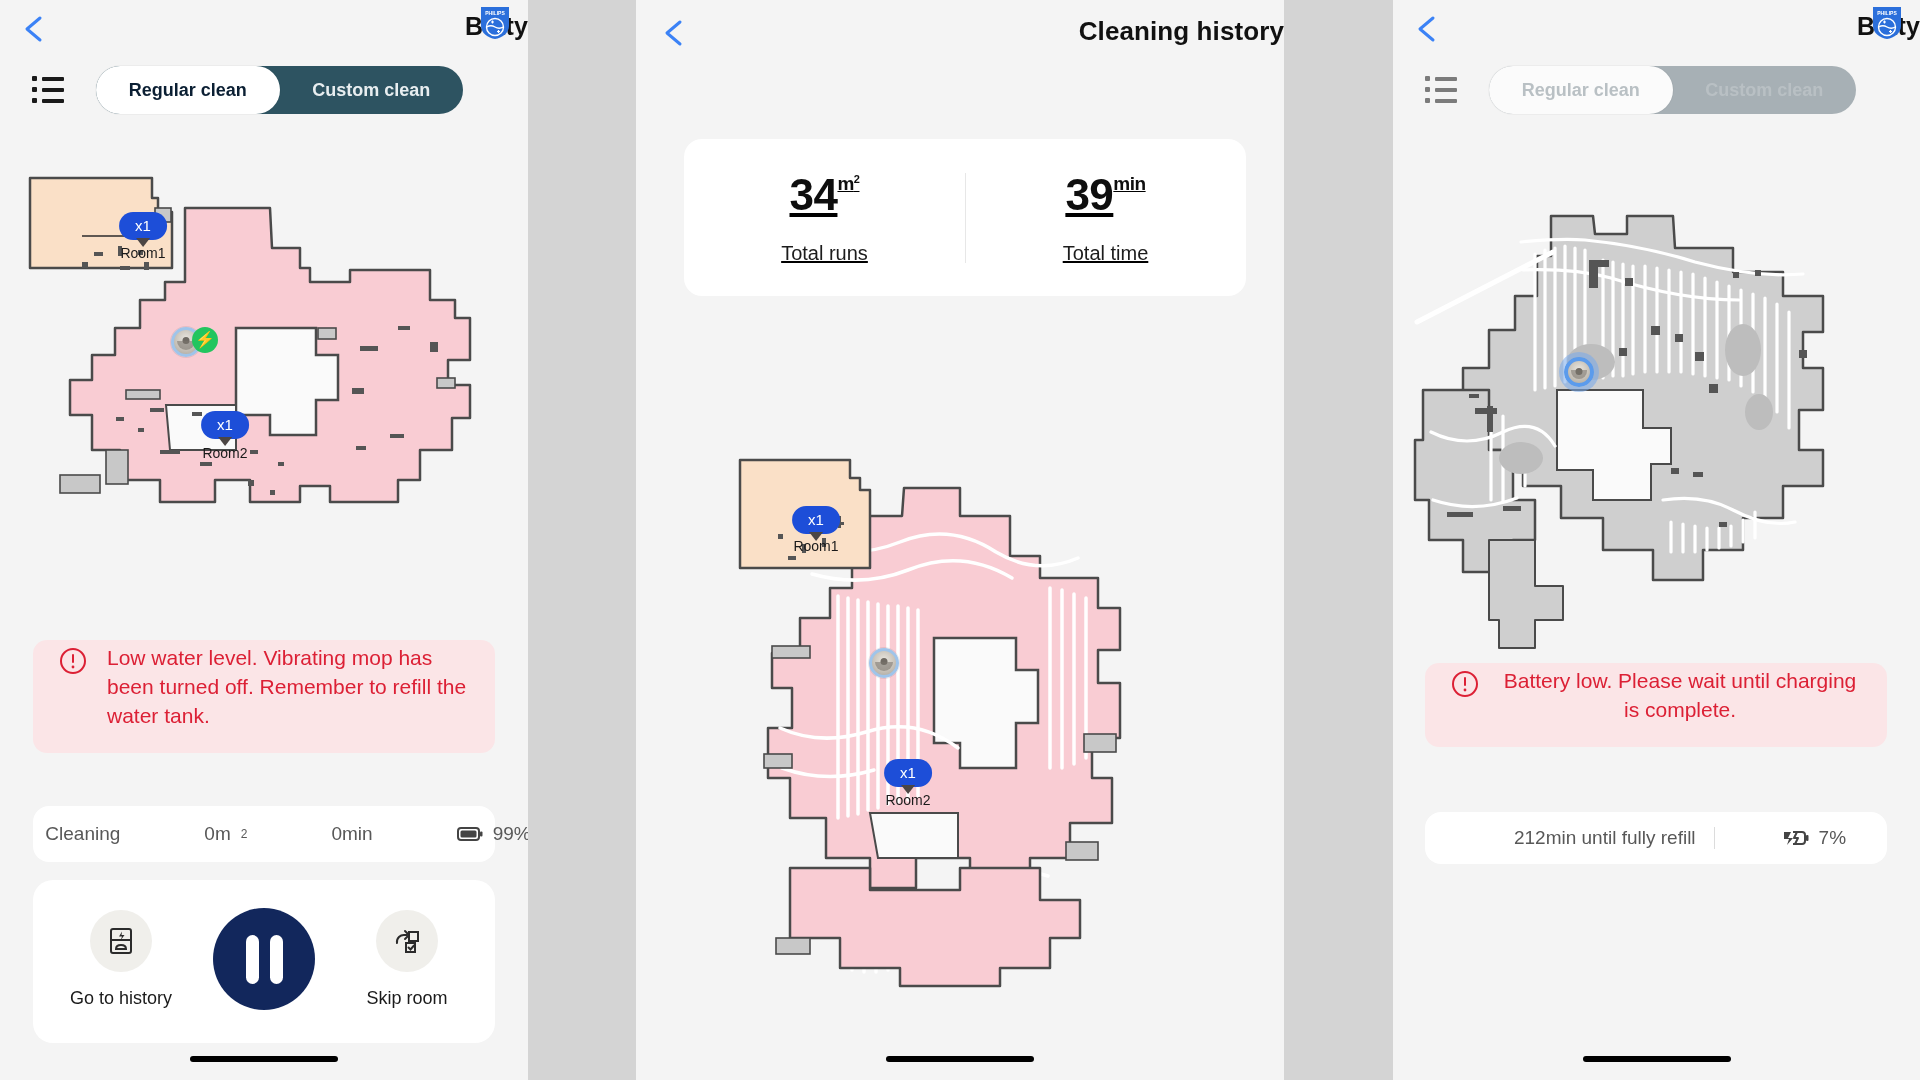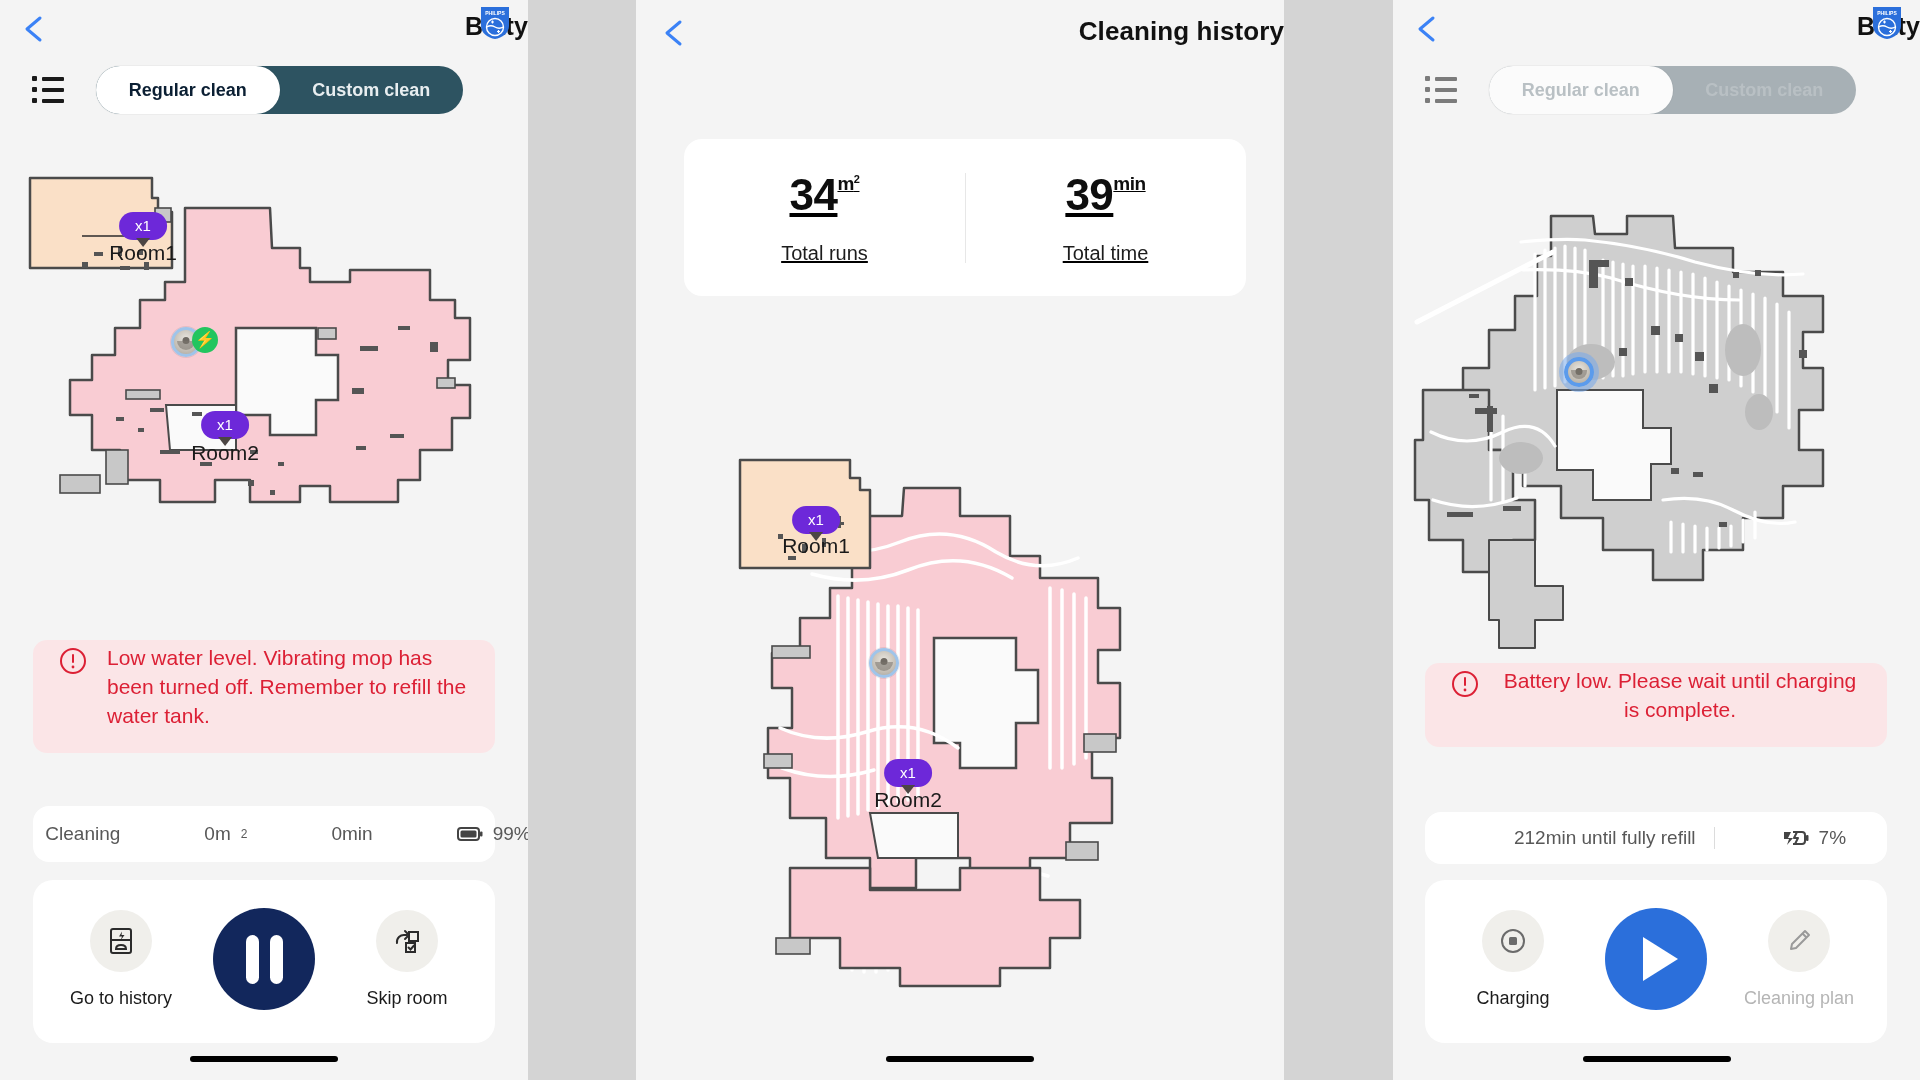--- a/index.html
+++ b/index.html
@@ -58,33 +58,33 @@
   }
   .seg.inactive { color: #e8eef0; }
   #panel-3 .seg.active { background: #fbfbfb; color: #b9c0c4; }
   #panel-3 .seg.inactive { color: #b9c0c4; }
 
   
   .map-wrap { position: relative; }
   .map-wrap svg { display: block; }
   .bubble {
     position: absolute; transform: translate(-50%, -50%);
-    background: #6d28d9; color: #fff; border-radius: 16px;
+    background: #1d4ed8; color: #fff; border-radius: 16px;
     padding: 5px 16px 6px; font-size: 15px; font-weight: 500;
     white-space: nowrap;
   }
   .bubble::after {
     content: ""; position: absolute; left: 50%; bottom: -7px;
     margin-left: -7px; width: 0; height: 0;
     border-left: 7px solid transparent; border-right: 7px solid transparent;
     border-top: 9px solid #4c4644;
   }
   .room-label {
     position: absolute; transform: translate(-50%, -50%);
-    font-size: 21px; color: #1a1a1a; white-space: nowrap;
+    font-size: 14px; color: #1a1a1a; white-space: nowrap;
   }
 
   .robot {
     position: absolute; transform: translate(-50%,-50%);
     width: 30px; height: 30px; border-radius: 50%;
     background: radial-gradient(circle at 50% 38%, #e9e6e0 0%, #cfcac1 45%, #a9a49b 100%);
     border: 3px solid #9fc4ea;
     box-shadow: 0 0 0 1px rgba(0,0,0,.08);
   }
   .robot::before {
@@ -622,40 +622,17 @@
         <svg width="28" height="16" viewBox="0 0 28 16">
           <path d="M3 2 H10 L7 8 H12 L6 15 L8 9 H3 Z" fill="#444"></path>
           <path d="M12 2 H21 a3 3 0 0 1 3 3 v6 a3 3 0 0 1 -3 3 H12" fill="none" stroke="#444" stroke-width="2"></path>
           <path d="M16 2 L13 8 H17 L14 14" fill="none" stroke="#444" stroke-width="2" stroke-linejoin="round"></path>
           <rect x="25" y="5" width="2.5" height="6" rx="1" fill="#444"></rect>
         </svg>
         <span>7%</span>
       </span>
     </div>
 
-    <div class="controls">
-      <div class="ctl-side left">
-        <div class="ctl-circle">
-          <svg width="30" height="30" viewBox="0 0 30 30">
-              <circle cx="15" cy="15" r="11" fill="none" stroke="#6b6b6b" stroke-width="2"></circle>
-              <rect x="11" y="11" width="8" height="8" rx="1.5" fill="#6b6b6b"></rect>
-            </svg>
-        </div>
-        <div class="ctl-label">Charging</div>
-      </div>
-      <div class="ctl-main play">
-        <div class="play-tri"></div>
-      </div>
-      <div class="ctl-side right">
-        <div class="ctl-circle">
-          <svg width="28" height="28" viewBox="0 0 28 28">
-              <path d="M20 4 l4 4 l-13 13 l-5 1 l1 -5 Z" fill="none" stroke="#9a9a9a" stroke-width="2" stroke-linejoin="round"></path>
-              <line x1="17.5" y1="6.5" x2="21.5" y2="10.5" stroke="#9a9a9a" stroke-width="2"></line>
-            </svg>
-        </div>
-        <div class="ctl-label muted">Cleaning plan</div>
-      </div>
-    </div>
 
     <div class="home-bar"></div>
   </div>
 
 </div>
 
 </body></html>

